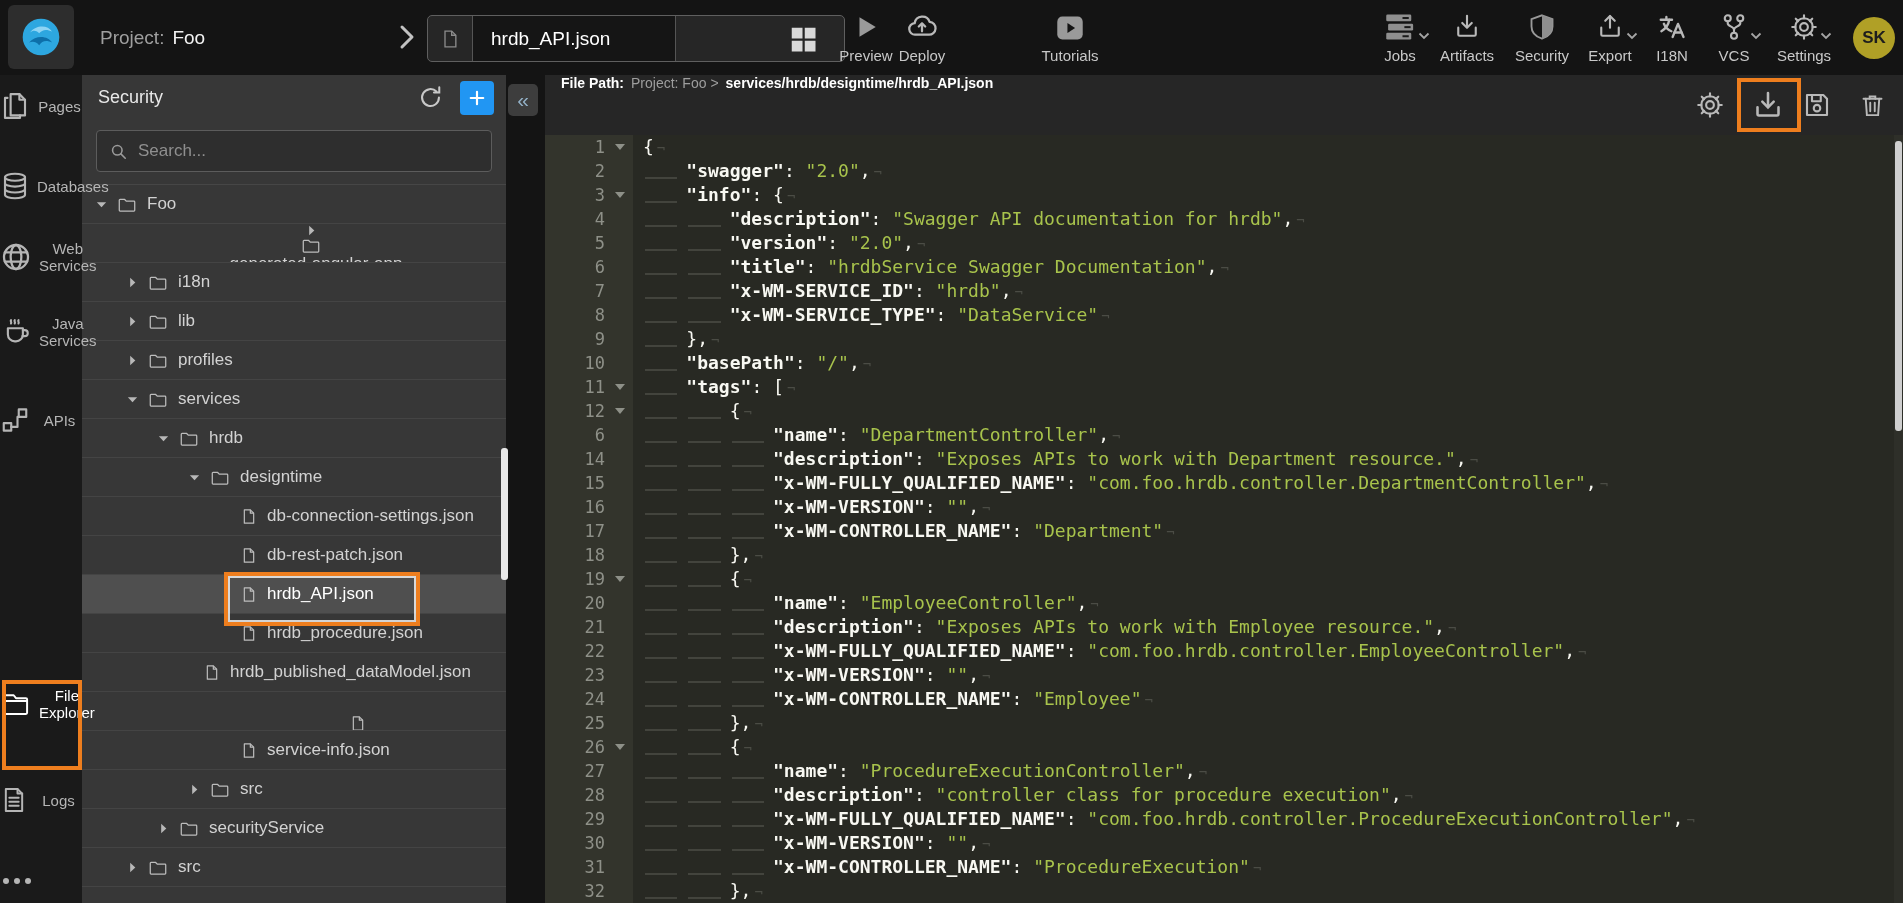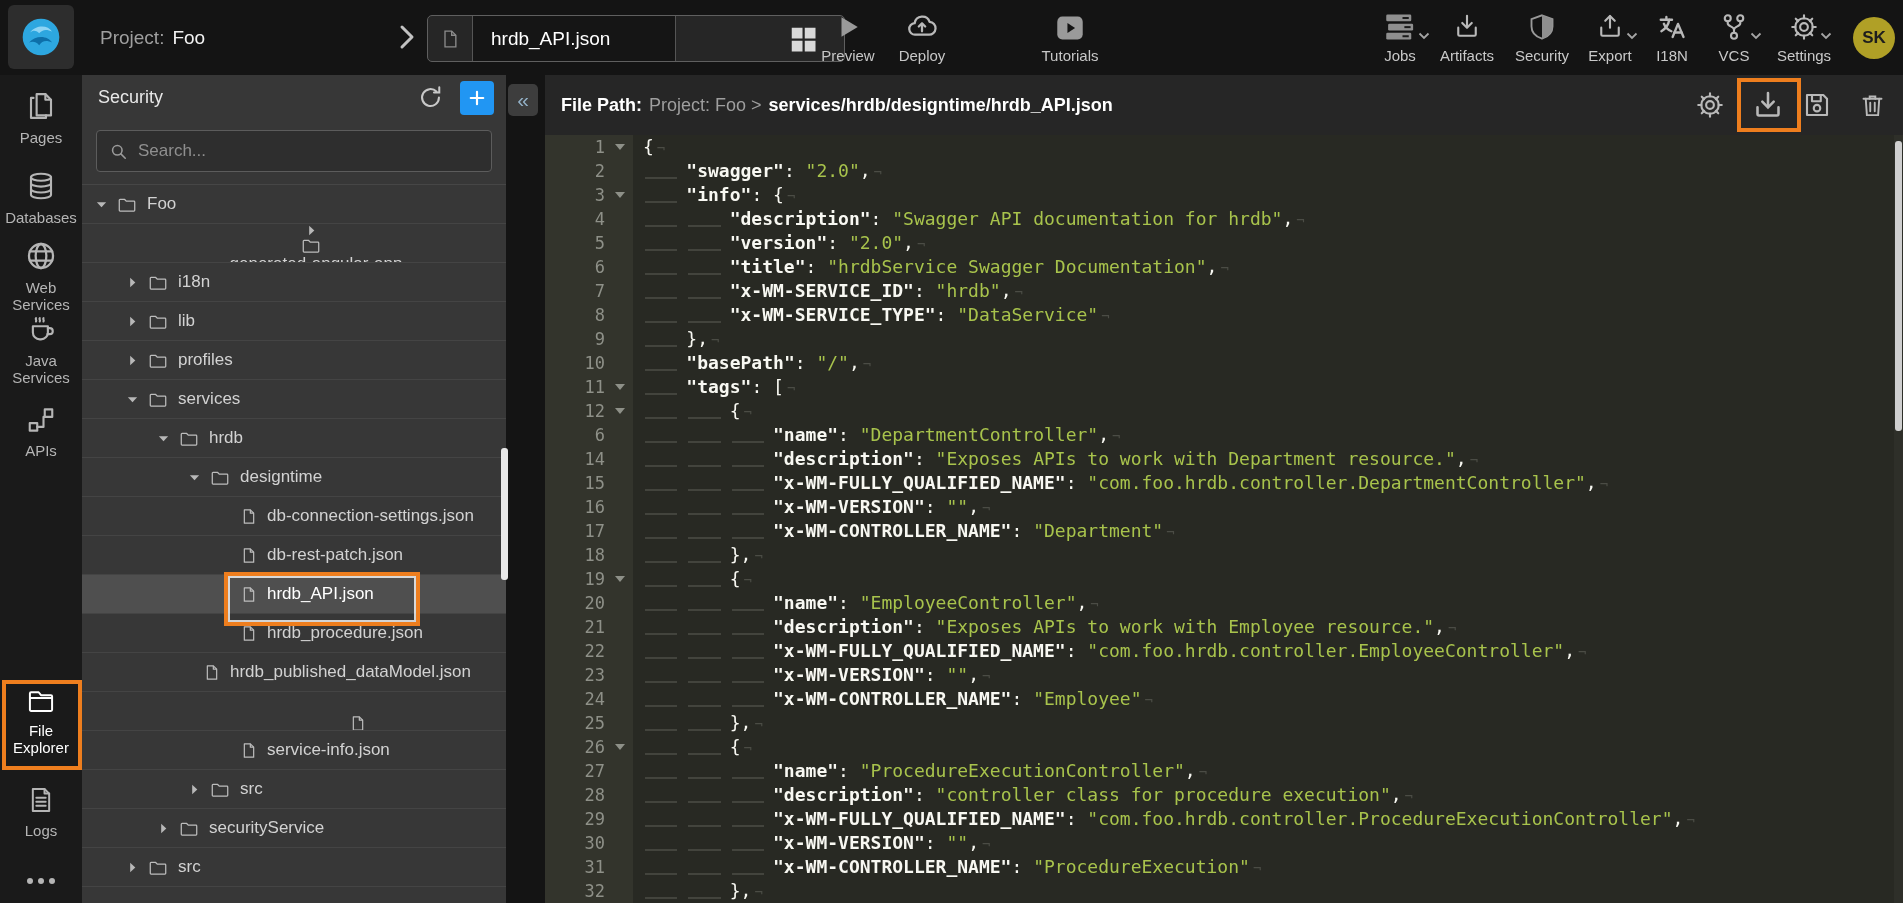--- a/index.html
+++ b/index.html
@@ -28,21 +28,21 @@
   .tb-right { position:absolute; right:0; top:0; height:75px; display:flex; align-items:center; padding-right:8px; gap:2px; }
   .tb-item { height:75px; display:flex; flex-direction:column; align-items:center; justify-content:center;
              gap:5px; color:#c9c9c9; font-size:15px; cursor:pointer; }
   .tb-item .iconwrap { position:relative; color:#b9b9b9; height:30px; display:flex; align-items:flex-end; }
   .chev { position:absolute; right:-13px; bottom:2px; color:#a5a5a5; }
   .avatar { width:42px; height:42px; border-radius:50%; background:#b0a026; color:#1d1d1d; font-weight:bold;
             font-size:17px; display:flex; align-items:center; justify-content:center; margin-left:10px; cursor:pointer; }
 
   
   .rail { position:absolute; left:0; top:75px; width:82px; bottom:0; background:#1a1a1a; z-index:4; }
-  .rail-item { position:absolute; left:0; width:82px; display:flex; flex-direction:column; align-items:center;
+  .rail-item { position:absolute; left:0; width:82px; display:flex; align-items:center;
                gap:7px; color:#b5b5b5; font-size:15px; line-height:17px; text-align:center; cursor:pointer; }
   .rail-item .rlabel { width:76px; }
   .rail-item.active { color:#ffffff; }
 
   
   .res { position:absolute; left:82px; top:75px; width:424px; bottom:0; background:#373737; overflow:hidden; z-index:3; }
   .res-header { height:45px; display:flex; align-items:center; padding:0 12px 0 16px; }
   .res-title { flex:1; font-size:18px; color:#e8e8e8; }
   .refresh-btn { color:#c8c8c8; margin-right:16px; cursor:pointer; }
   .add-btn { width:34px; height:34px; background:#2196f3; border-radius:4px; display:flex; align-items:center;
@@ -63,21 +63,21 @@
   
   .band { position:absolute; left:506px; top:75px; width:39px; bottom:0; background:#141414; z-index:3; }
   .collapse-tab { position:absolute; left:508px; top:84px; width:30px; height:32px; background:#3d3d3d; border-radius:5px;
                   color:#93b1c7; font-size:21px; display:flex; align-items:center; justify-content:center; z-index:6; cursor:pointer; }
   .tree-scroll { position:absolute; left:501px; top:448px; width:7px; height:132px; background:#e8e8e8;
                  border-radius:3px; z-index:6; cursor:pointer; }
 
   
   .editor { position:absolute; left:545px; top:75px; right:0; bottom:0; background:#282923; z-index:2; }
   .pathbar { position:absolute; left:0; right:0; top:0; height:60px; background:#262626; display:flex;
-             align-items:center; padding-left:16px; font-size:18px; }
+             align-items:flex-start; padding-left:16px; font-size:14px; }
   .fp-label { color:#ffffff; font-weight:bold; margin-right:7px; }
   .fp-crumb { color:#9e9e9e; margin-right:7px; }
   .fp-file  { color:#ffffff; font-weight:bold; }
   .pa { position:absolute; top:50%; transform:translateY(-50%); color:#b9b9b9; cursor:pointer; }
 
   .code { position:absolute; left:0; top:60px; right:9px; bottom:0; overflow:hidden;
           font-family:"DejaVu Sans Mono", monospace; font-size:18px; line-height:24px; }
   .gutter-bg { position:absolute; left:0; top:0; bottom:0; width:88px; background:#33342c; }
   .line { position:relative; height:24px; display:flex; white-space:pre; }
   .ln { flex:0 0 88px; width:88px; text-align:right; padding-right:28px; color:#8e9088; font-size:17px; position:relative; }
@@ -131,21 +131,21 @@
     <span class="tab-grid">
       <svg width="30" height="30" viewBox="0 0 24 24" fill="#d9d9d9">
           <rect x="3" y="3" width="8.6" height="8.6"></rect>
           <rect x="13.4" y="3" width="8.6" height="8.6"></rect>
           <rect x="3" y="13.4" width="8.6" height="8.6"></rect>
           <rect x="13.4" y="13.4" width="8.6" height="8.6"></rect>
         </svg>
     </span>
   </div>
   <div id="tb-center">
-      <div class="tb-action" style="left: 813px;">
+      <div class="tb-action" style="left: 831px;">
         <span class="ticon">
           <svg width="26" height="30" viewBox="0 0 24 24" fill="#9a9a9a">
             <path d="M6 3l15 9-15 9z"></path>
           </svg>
         </span>
         <span>Preview</span>
       </div>
       <div class="tb-action" style="left: 887px; text-align: center;">
         <span class="ticon">
           <svg width="32" height="32" viewBox="0 0 24 24" fill="none" stroke="currentColor" stroke-width="1.7" stroke-linecap="round" stroke-linejoin="round">

